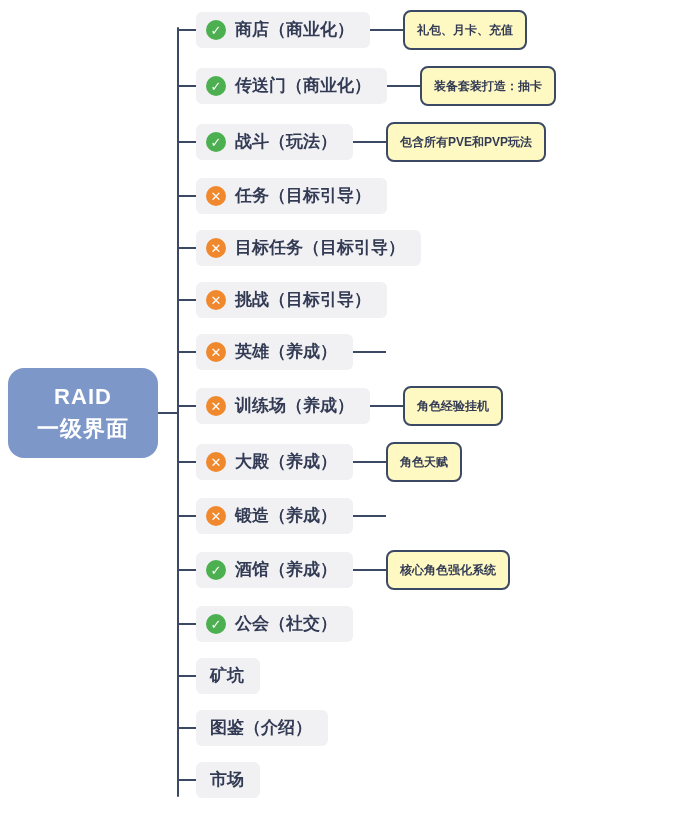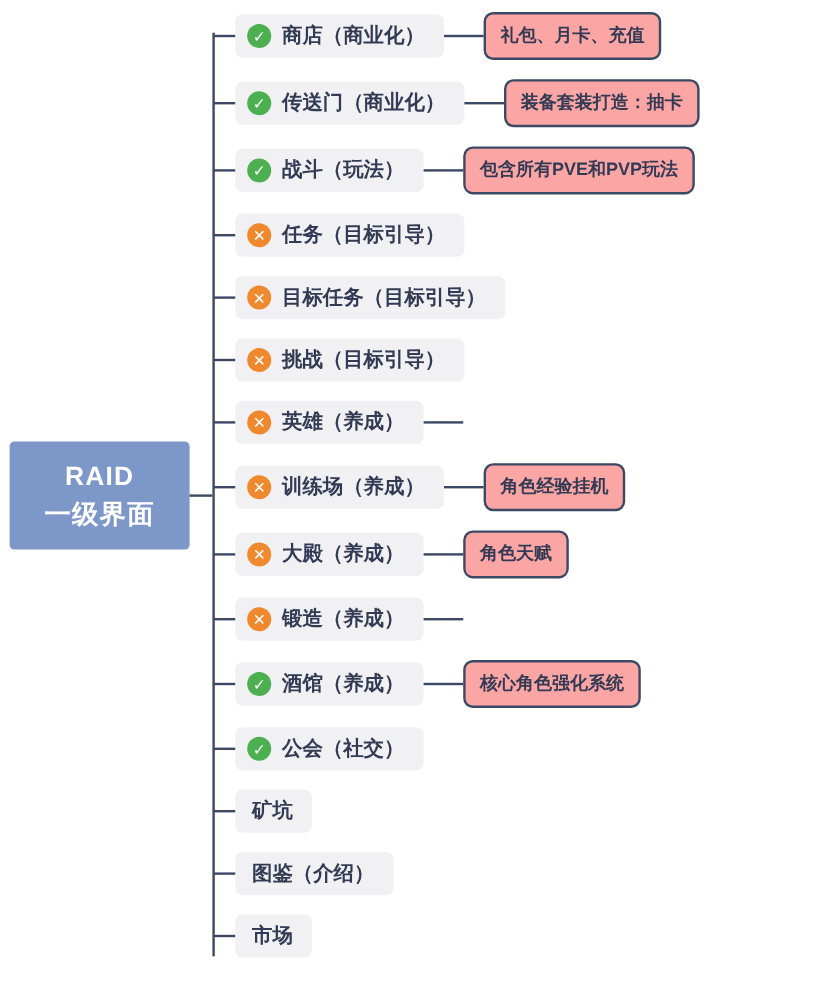--- a/index.html
+++ b/index.html
@@ -12,21 +12,21 @@
     font-family: "Liberation Sans", "DejaVu Sans", sans-serif;
     color: var(--text, #333b54);
   }
 
   
   .root {
     position: absolute;
     left: 8px; top: 368px;
     width: 150px; height: 90px;
     background: var(--root-bg, #7d97c9);
-    border-radius: 4px;
+    border-radius: 16px;
     display: flex; flex-direction: column;
     align-items: center; justify-content: center;
     color: #ffffff; font-weight: bold;
     font-size: 22px; line-height: 1.45;
     letter-spacing: 1px;
   }
 
   
   .spine {
     position: absolute;
@@ -82,25 +82,25 @@
   .icon.check { background: var(--check, #4caf50); }
   .icon.cross { background: var(--cross, #f0882d); }
 
   .stub {
     width: 33px; height: 2px;
     background: var(--line, #3c4964);
     align-self: center;
     flex: 0 0 33px;
   }
   .note {
-    background: #fca5a5;
+    background: #fef9c3;
     border: 2px solid var(--line, #3c4964);
     border-radius: 8px;
     padding: 7px 12px;
-    font-size: 15px; line-height: 22px;
+    font-size: 12px; line-height: 22px;
     font-weight: bold;
     color: var(--text, #333b54);
     max-width: 236px;
   }
 </style>
 </head>
 <body>
 
 <div class="canvas">
 

